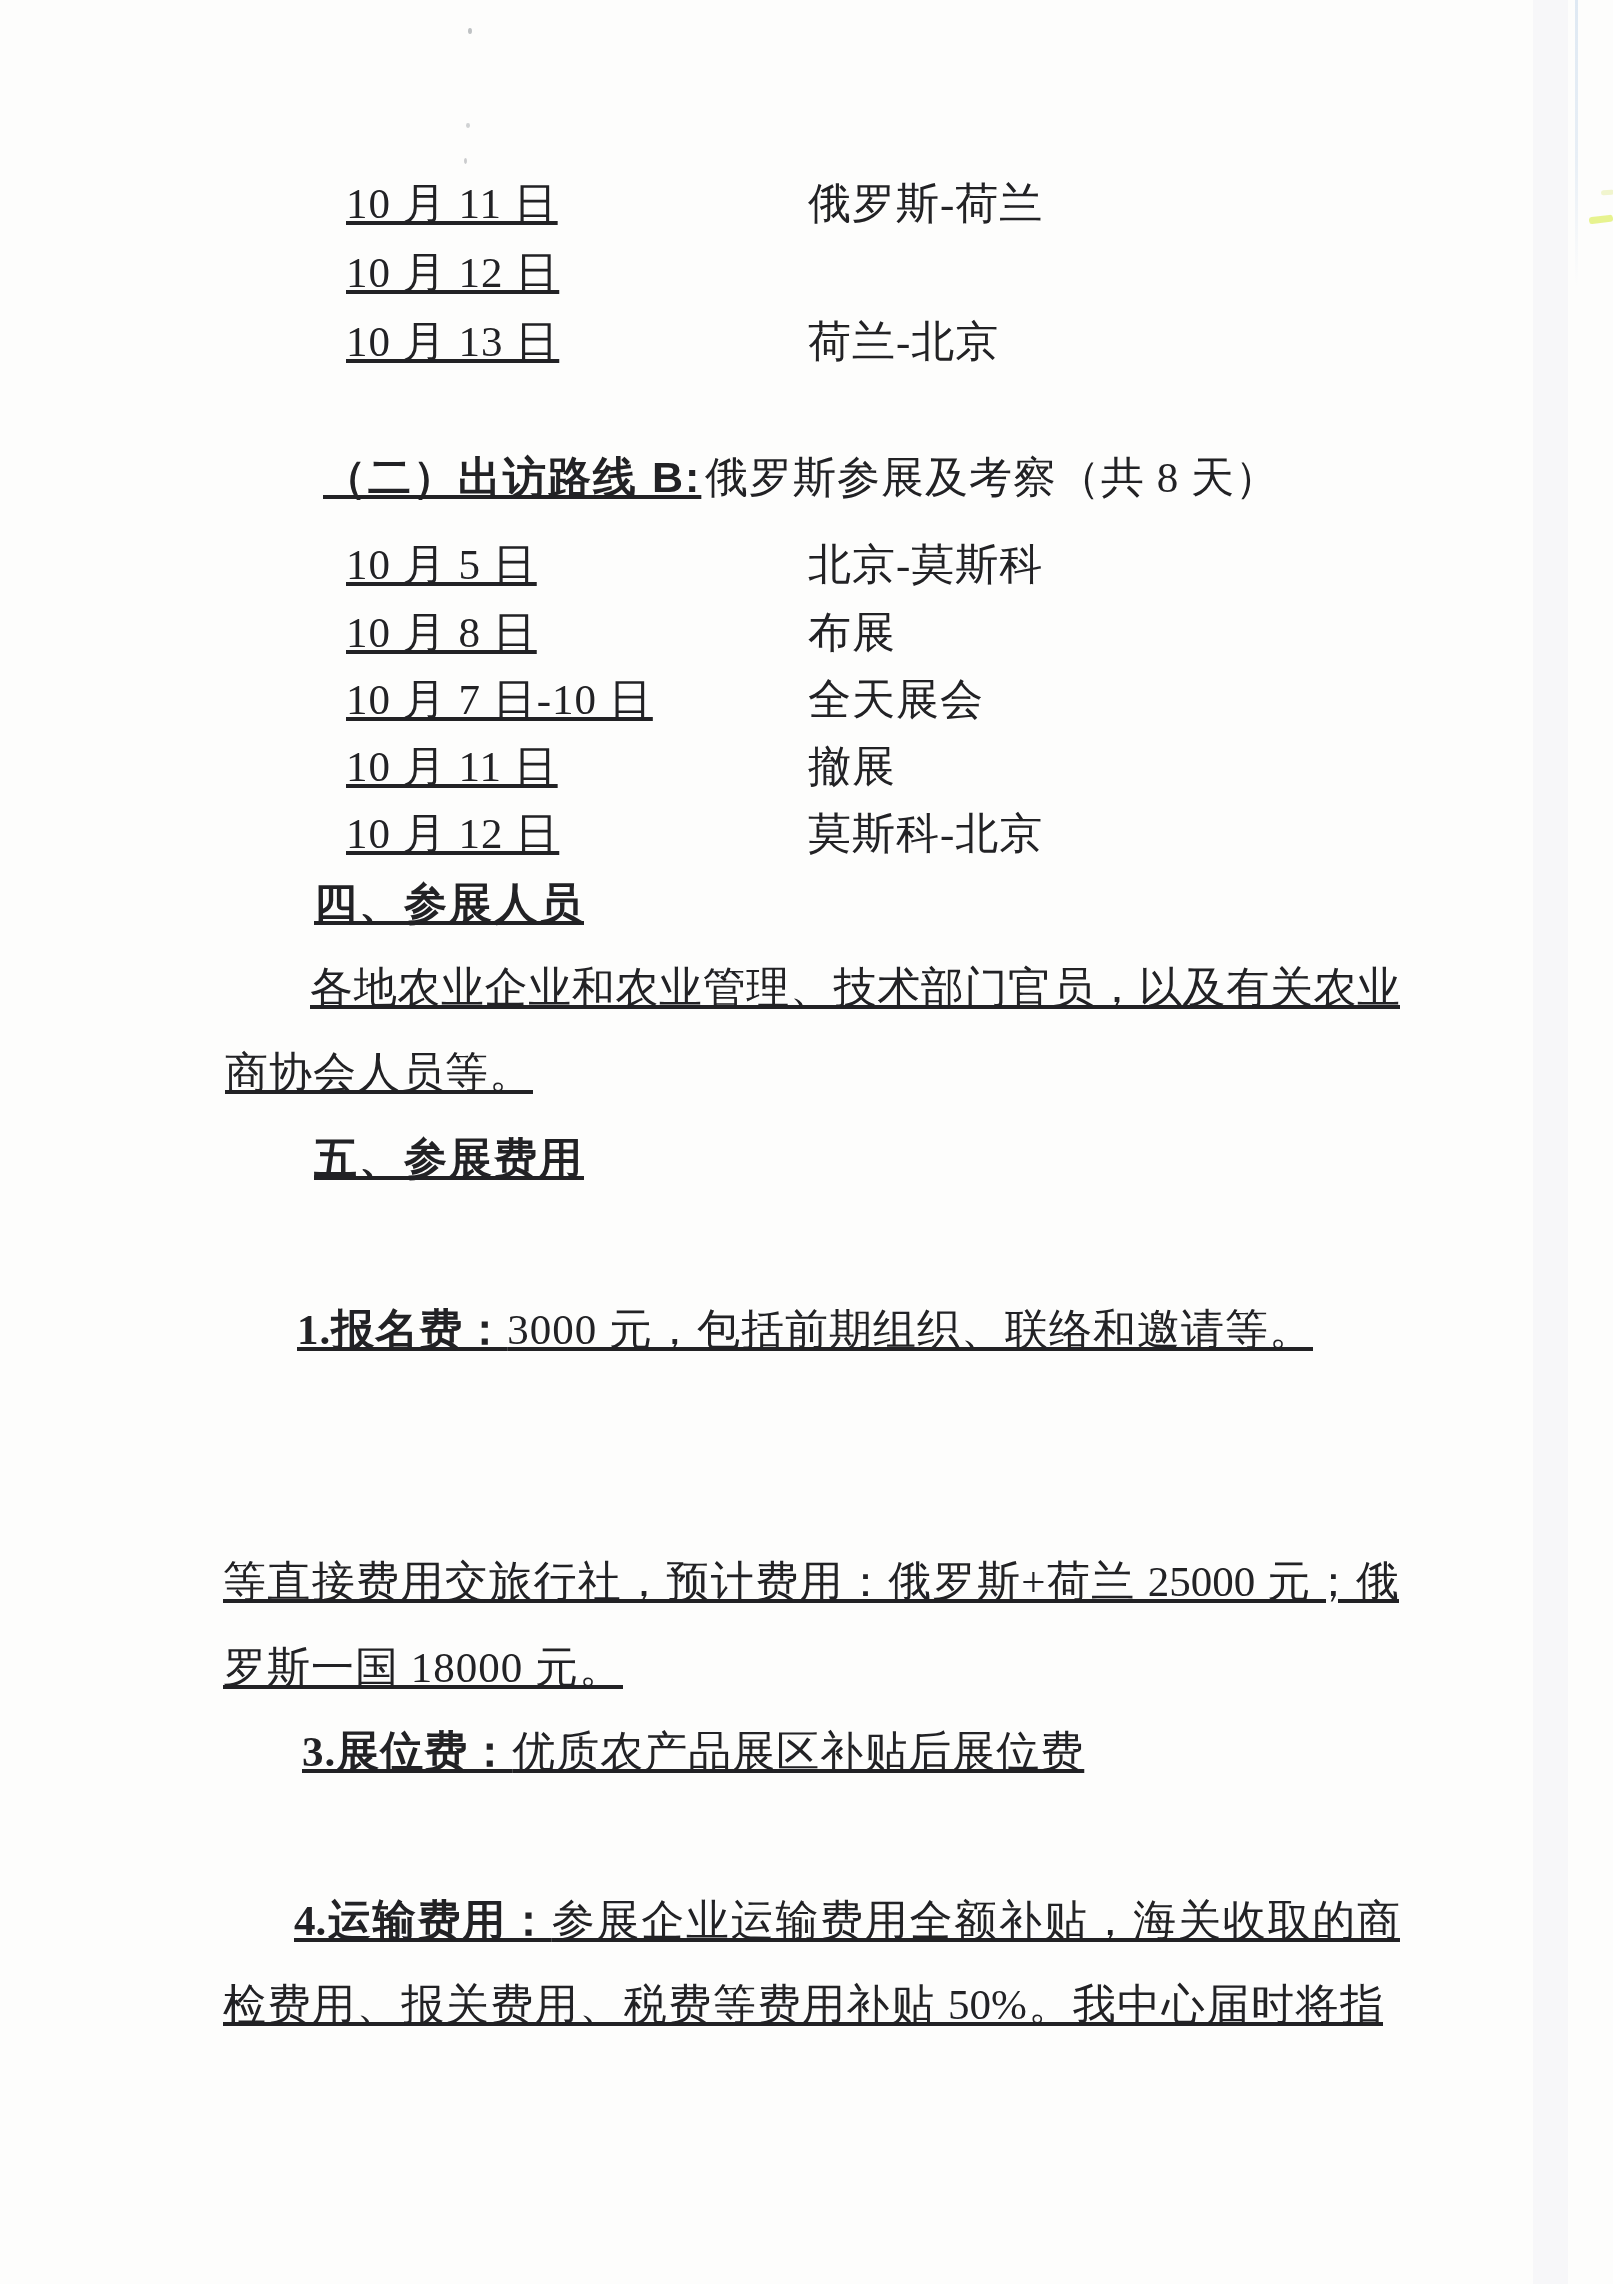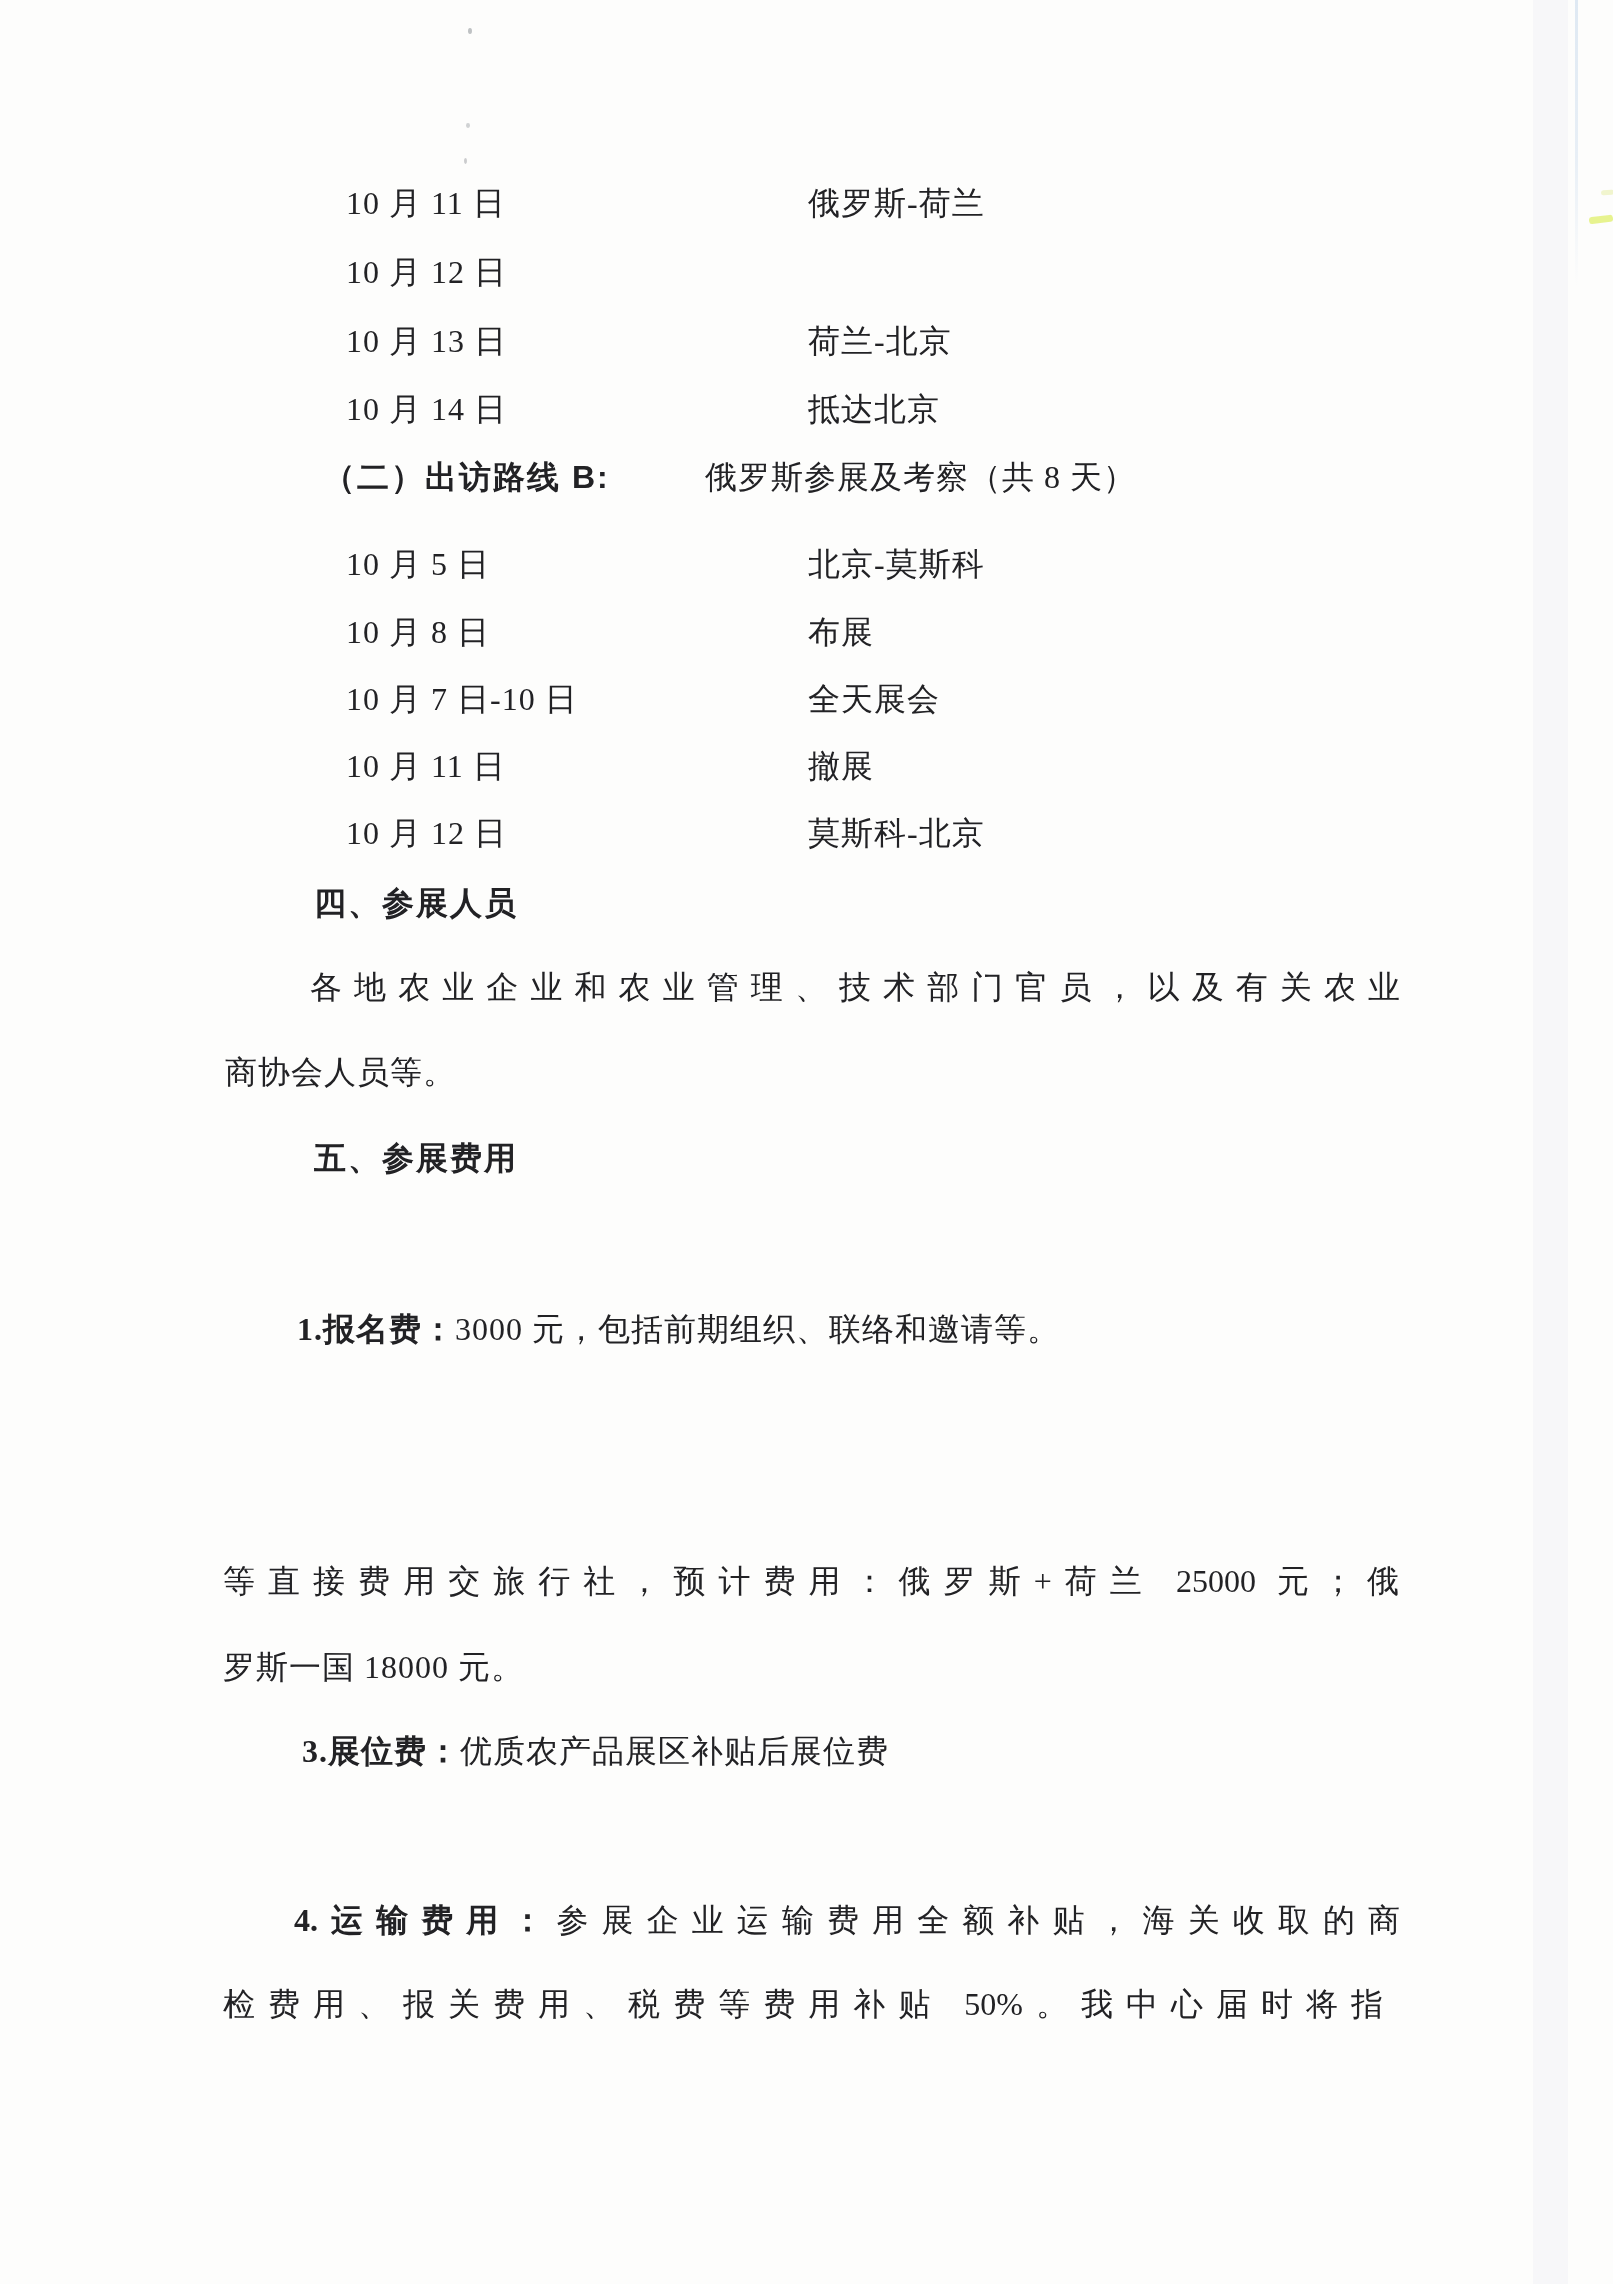--- a/index.html
+++ b/index.html
@@ -7,24 +7,25 @@
     position:relative;
     width:1613px;height:2285px;
     margin:0 auto;
     background:#fdfdfc;
     overflow:hidden;
     color:#222225;
     font-family:"Liberation Serif","DejaVu Serif",serif;
   }
   .line{
     position:absolute;
-    font-size:32px;
+    font-size:43px;
     line-height:49px;
     white-space:nowrap;
     letter-spacing:1px;
+    text-decoration:underline;
   }
   .just{
     white-space:normal;
     text-align:justify;
     text-align-last:justify;
     letter-spacing:0;
   }
   
   .row{left:346px;width:1078px;}
   .row .act{position:absolute;left:462px;top:0;white-space:nowrap;}
@@ -66,24 +67,20 @@
     <span class="date">10 月 11 日</span>
     <span class="act">俄罗斯-荷兰</span>
   </div>
   <div class="line row" style="top:248px">
     <span class="date">10 月 12 日</span>
   </div>
   <div class="line row" style="top:317px">
     <span class="date">10 月 13 日</span>
     <span class="act">荷兰-北京</span>
   </div>
-  <div class="line row" style="top:385px">
-    <span class="date">10 月 14 日</span>
-    <span class="act">抵达北京</span>
-  </div>
 
   <div class="line" style="top:453px;left:323px;width:1176px">
     <span class="hblack">（二）出访路线 B:</span>
     <span style="position:absolute;left:382px;top:0">俄罗斯参展及考察（共 8 天）</span>
   </div>
 
   <div class="line row" style="top:540px">
     <span class="date">10 月 5 日</span>
     <span class="act">北京-莫斯科</span>
   </div>

